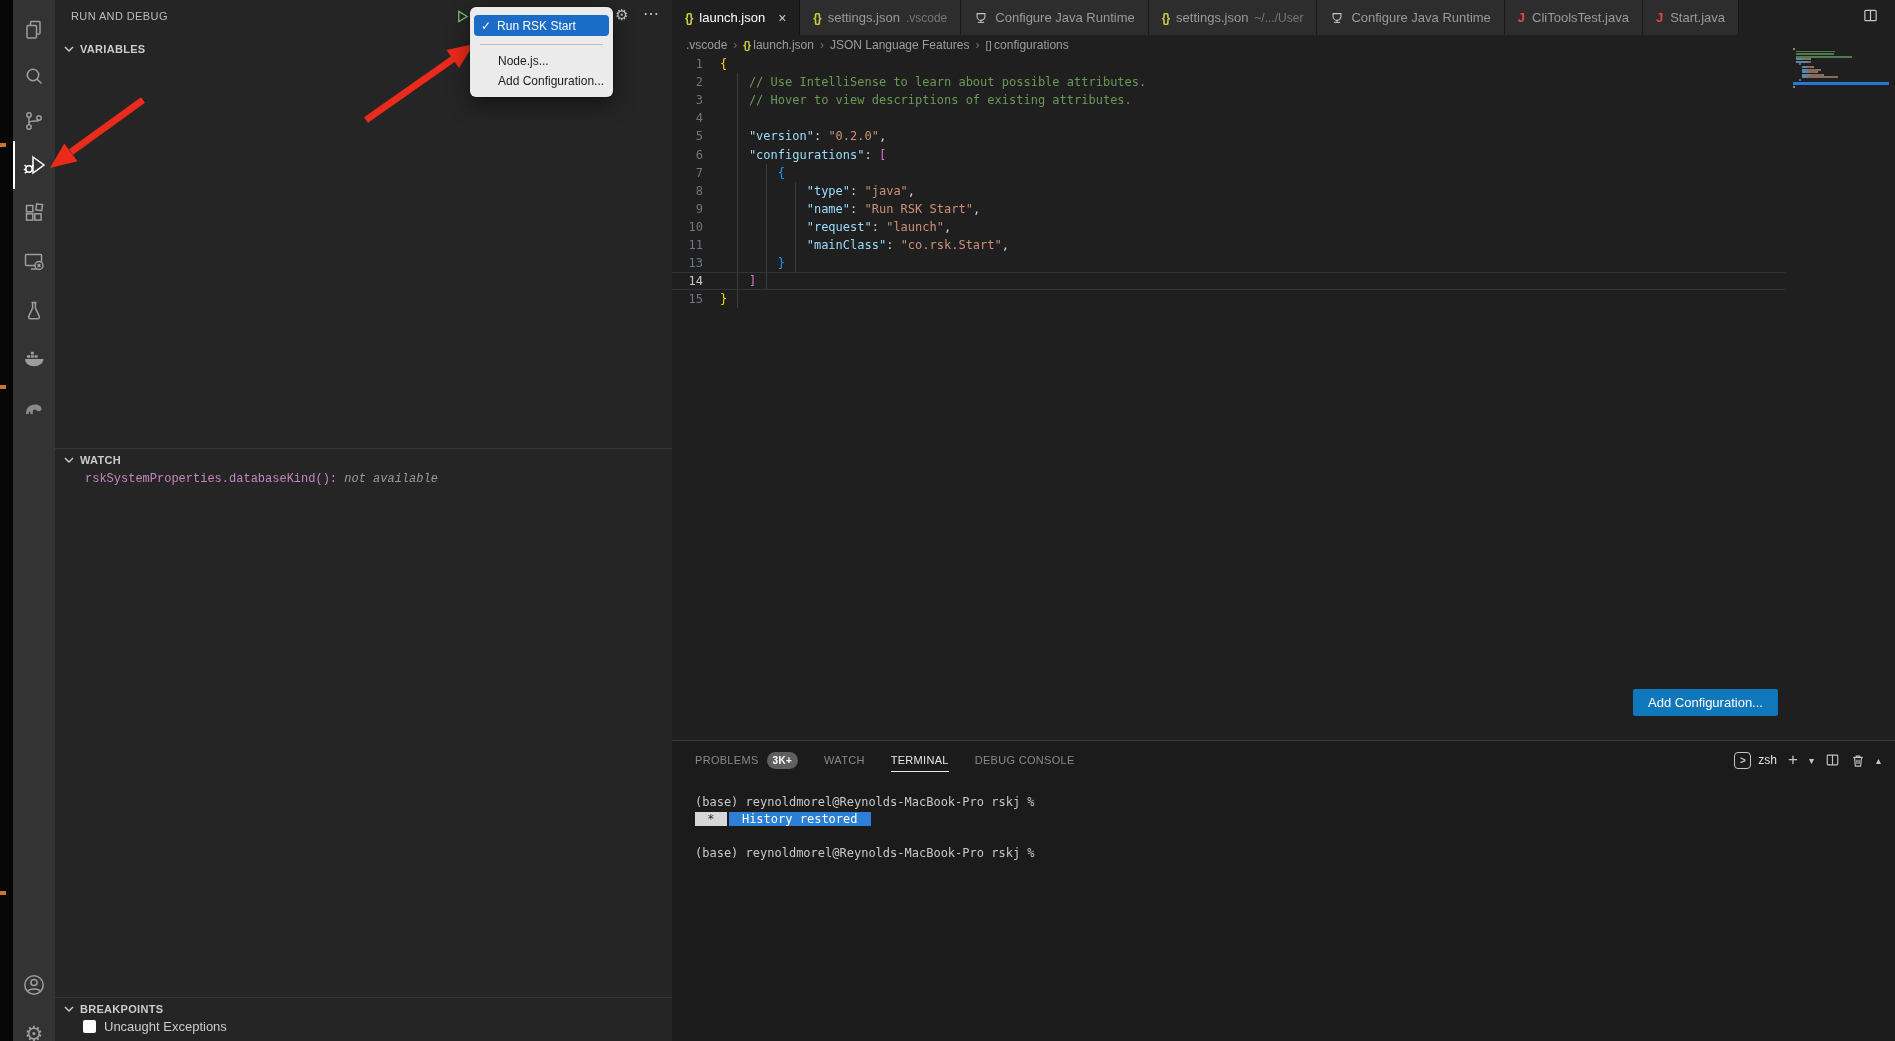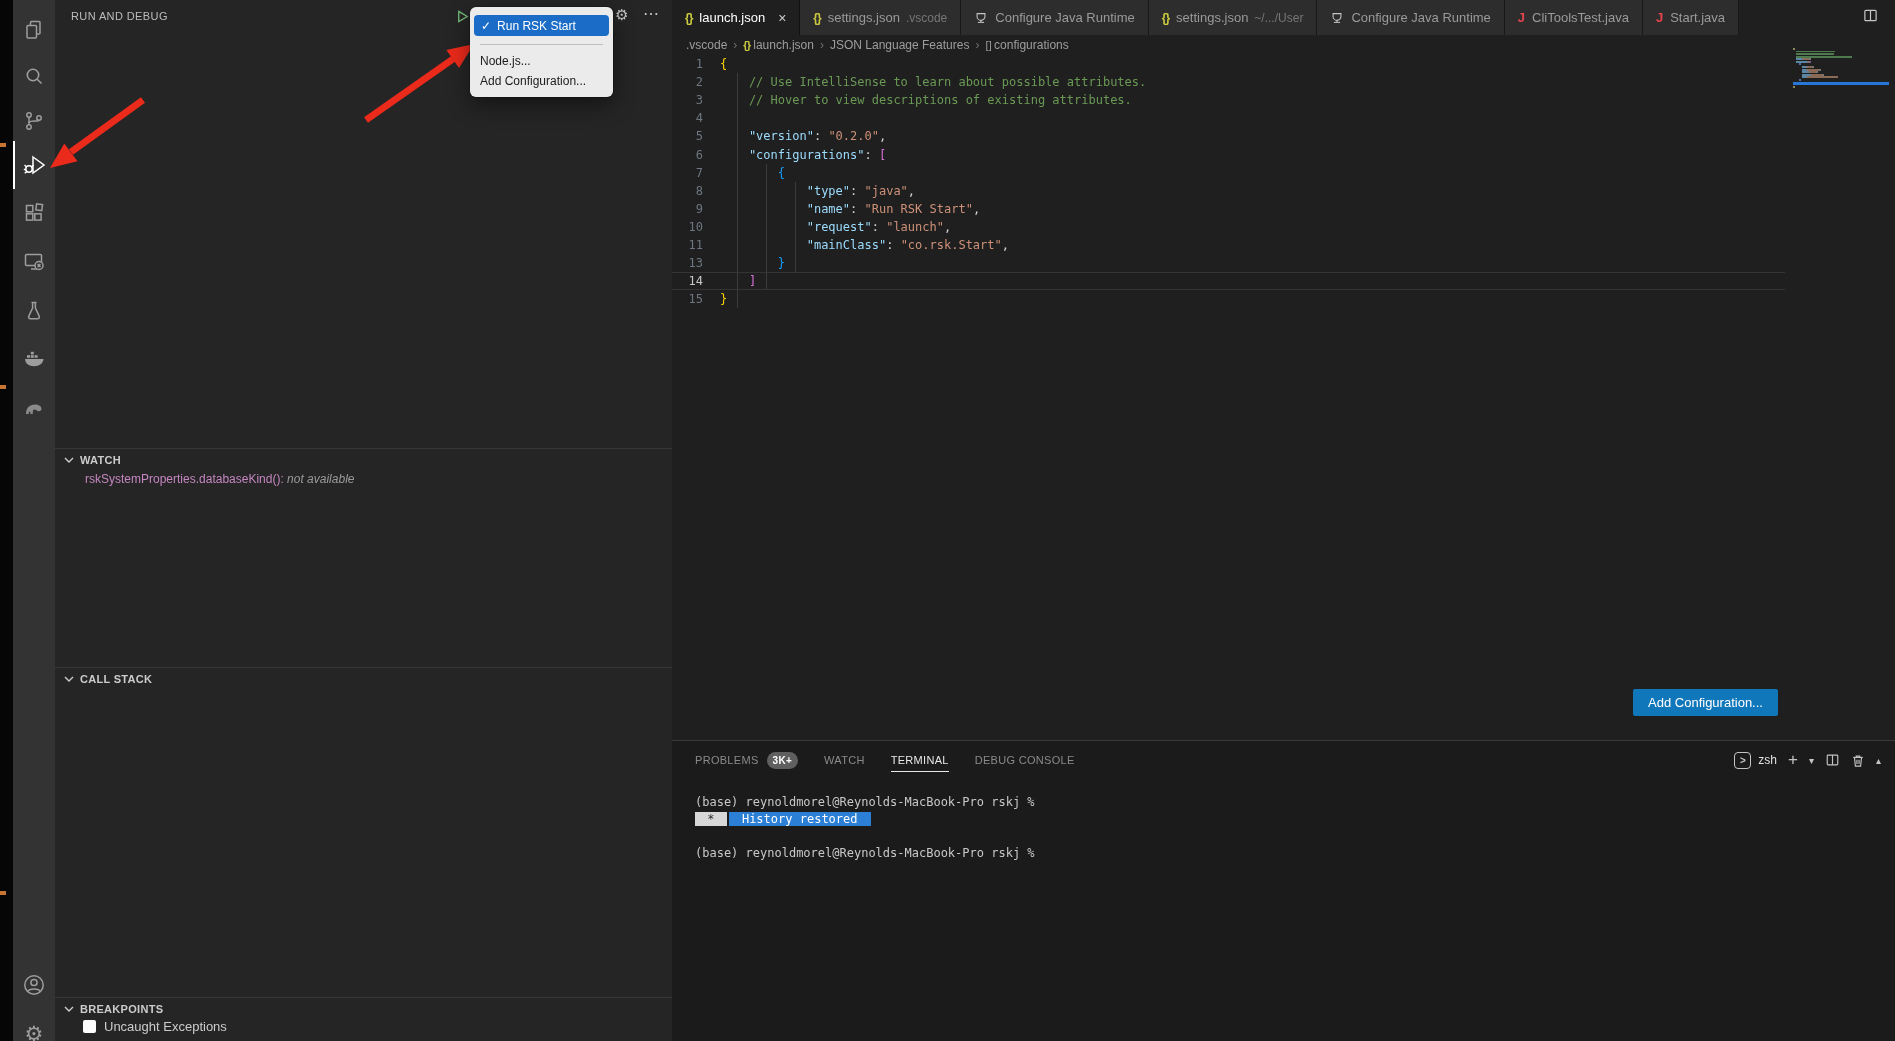--- a/index.html
+++ b/index.html
@@ -1,19 +1,19 @@
 <!DOCTYPE html>
 <html><head>
 <meta charset="utf-8">
 <style>
   * { margin:0; padding:0; box-sizing:border-box; }
   html,body { width:1895px; height:1041px; overflow:hidden; background:#1f1f1f;
     font-family:"Liberation Sans", sans-serif; }
   body { position:relative; color:#cccccc; }
-  .mono { font-family:Liberation Sans, sans-serif; }
+  .mono { font-family:Liberation Mono, monospace; }
 
   
   .win-strip { position:absolute; left:0; top:0; width:13px; height:100%; background:#060606; z-index:1; }
   .win-strip .tick { position:absolute; left:0; width:6px; height:4px; background:#c87533; }
 
   
   .activitybar { position:absolute; left:13px; top:0; width:42px; height:100%; background:#333333; z-index:2; }
   .ab-item { position:absolute; left:0; width:42px; height:48px; display:flex; align-items:center; justify-content:center; cursor:pointer; }
   .ab-item svg { display:block; }
   .ab-item.active { border-left:2px solid #ffffff; }
@@ -33,21 +33,21 @@
   .bp-row { position:absolute; left:28px; top:1019px; display:flex; align-items:center; gap:8px; cursor:pointer; }
   .bp-check { width:13px; height:13px; background:#ffffff; border-radius:2px; }
   .bp-label { font-size:13px; color:#cccccc; }
 
   
   .menu { position:absolute; left:470px; top:7px; width:143px; background:#ebebeb; border-radius:6px;
     box-shadow:0 8px 22px rgba(0,0,0,.45), 0 0 0 1px rgba(0,0,0,.18); z-index:60; padding:4px 0 6px; }
   .menu-sel { margin:4px 4px 0 4px; height:21px; border-radius:4px; background:#1a6cc7; color:#ffffff;
     display:flex; align-items:center; gap:6px; padding-left:7px; font-size:12px; cursor:pointer; }
   .menu-sep { margin:8px 10px 6px 10px; border-top:1px solid #bfbfbf; }
-  .menu-item { height:20px; display:flex; align-items:center; padding-left:10px; font-size:12px; color:#1b1b1b; cursor:pointer; }
+  .menu-item { height:20px; display:flex; align-items:center; padding-left:28px; font-size:12px; color:#1b1b1b; cursor:pointer; }
 
   
   .arrows { position:absolute; left:0; top:0; width:1895px; height:1041px; z-index:40; pointer-events:none; }
 
   
   .editor { position:absolute; left:672px; top:0; right:0; height:740px; background:#1f1f1f; z-index:2; }
   .tabbar { position:absolute; left:0; top:0; right:0; height:35px; background:#222222; display:flex; align-items:stretch; }
   .tab { display:flex; align-items:center; gap:7px; padding:0 13px; font-size:13px; background:#2d2d2d;
     color:#9a9a9a; border-right:1px solid rgba(0,0,0,.45); cursor:pointer; white-space:nowrap; }
   .tab.active { background:#1f1f1f; color:#ffffff; }
@@ -198,35 +198,35 @@
   <div class="sb-title">RUN AND DEBUG</div>
 
   <div class="sb-toolbar-icon" style="left:400px;top:9px">
     <svg width="15" height="15" viewBox="0 0 16 16" fill="none" stroke="#75be7a" stroke-width="1.4">
         <path d="M4 2.5 L13 8 L4 13.5 Z"></path>
       </svg>
   </div>
   <div class="sb-toolbar-icon" style="left:560px;top:6px;font-size:15px;color:#c5c5c5">⚙</div>
   <div class="sb-toolbar-icon" style="left:588px;top:4px;font-size:16px;color:#c5c5c5">⋯</div>
 
+  <div class="sec-header" style="top:38px;border-top:none">
+    <svg class="chev" viewBox="0 0 16 16" fill="none" stroke="#cccccc" stroke-width="1.4">
+        <path d="M4 6l4 4 4-4"></path>
+      </svg>
+    <span class="sec-label">VARIABLES</span>
+  </div>
 
   <div class="sec-header" style="top:448px">
     <svg class="chev" viewBox="0 0 16 16" fill="none" stroke="#cccccc" stroke-width="1.4">
         <path d="M4 6l4 4 4-4"></path>
       </svg>
     <span class="sec-label">WATCH</span>
   </div>
   <div class="watch-row mono"><span class="watch-expr">rskSystemProperties.databaseKind():</span><span class="watch-val">&nbsp;<i>not available</i></span></div>
 
-  <div class="sec-header" style="top:667px">
-    <svg class="chev" viewBox="0 0 16 16" fill="none" stroke="#cccccc" stroke-width="1.4">
-        <path d="M4 6l4 4 4-4"></path>
-      </svg>
-    <span class="sec-label">CALL STACK</span>
-  </div>
 
   <div class="sec-header" style="top:997px">
     <svg class="chev" viewBox="0 0 16 16" fill="none" stroke="#cccccc" stroke-width="1.4">
         <path d="M4 6l4 4 4-4"></path>
       </svg>
     <span class="sec-label">BREAKPOINTS</span>
   </div>
   <div class="bp-row">
     <div class="bp-check"></div>
     <span class="bp-label">Uncaught Exceptions</span>

